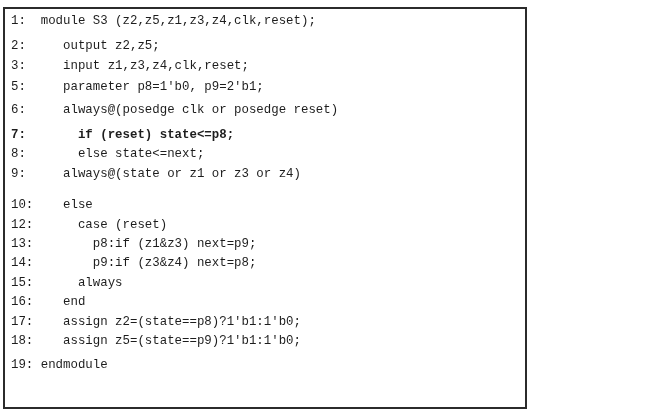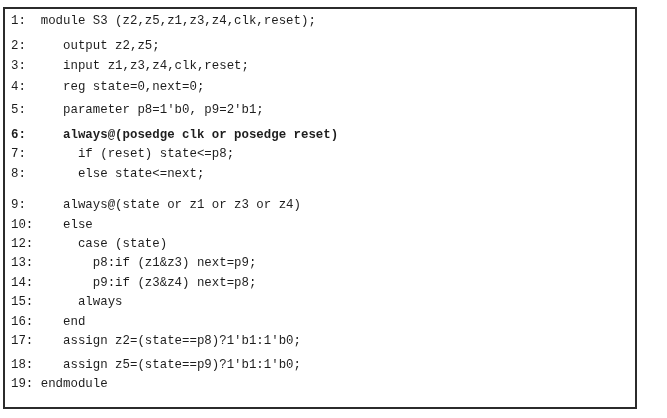--- a/index.html
+++ b/index.html
@@ -11,21 +11,21 @@
     width: 667px;
     height: 418px;
     position: relative;
     overflow: hidden;
     font-family: "Liberation Mono", "DejaVu Sans Mono", monospace;
   }
   .code-frame {
     position: absolute;
     left: 3px;
     top: 7px;
-    width: 634px;
+    width: 524px;
     height: 402px;
     box-sizing: border-box;
     border: 2px solid #2b2b2b;
     background: #ffffff;
     padding: 3px 6px;
     overflow: hidden;
   }
   .code-listing {
     margin: 0;
   }
@@ -46,28 +46,27 @@
   .code-line:nth-child(19) { margin-top: 3px; }  
 </style>
 </head>
 <body>
 
 <div class="code-frame">
   <div class="code-listing" id="code-listing">
       <div class="code-line">1:  module S3 (z2,z5,z1,z3,z4,clk,reset);</div>
       <div class="code-line">2:     output z2,z5;</div>
       <div class="code-line">3:     input z1,z3,z4,clk,reset;</div>
-      <div class="code-line">4:     reg state=0,next=0;</div>
       <div class="code-line">5:     parameter p8=1'b0, p9=2'b1;</div>
       <div class="code-line">6:     always@(posedge clk or posedge reset)</div>
       <div class="code-line">7:       if (reset) state&lt;=p8;</div>
       <div class="code-line">8:       else state&lt;=next;</div>
       <div class="code-line">9:     always@(state or z1 or z3 or z4)</div>
       <div class="code-line">10:    else</div>
-      <div class="code-line">12:      case (state)</div>
+      <div class="code-line">12:      case (reset)</div>
       <div class="code-line">13:        p8:if (z1&amp;z3) next=p9;</div>
       <div class="code-line">14:        p9:if (z3&amp;z4) next=p8;</div>
       <div class="code-line">15:      always</div>
       <div class="code-line">16:    end</div>
       <div class="code-line">17:    assign z2=(state==p8)?1'b1:1'b0;</div>
       <div class="code-line">18:    assign z5=(state==p9)?1'b1:1'b0;</div>
       <div class="code-line">19: endmodule</div>
     </div>
 </div>
 

